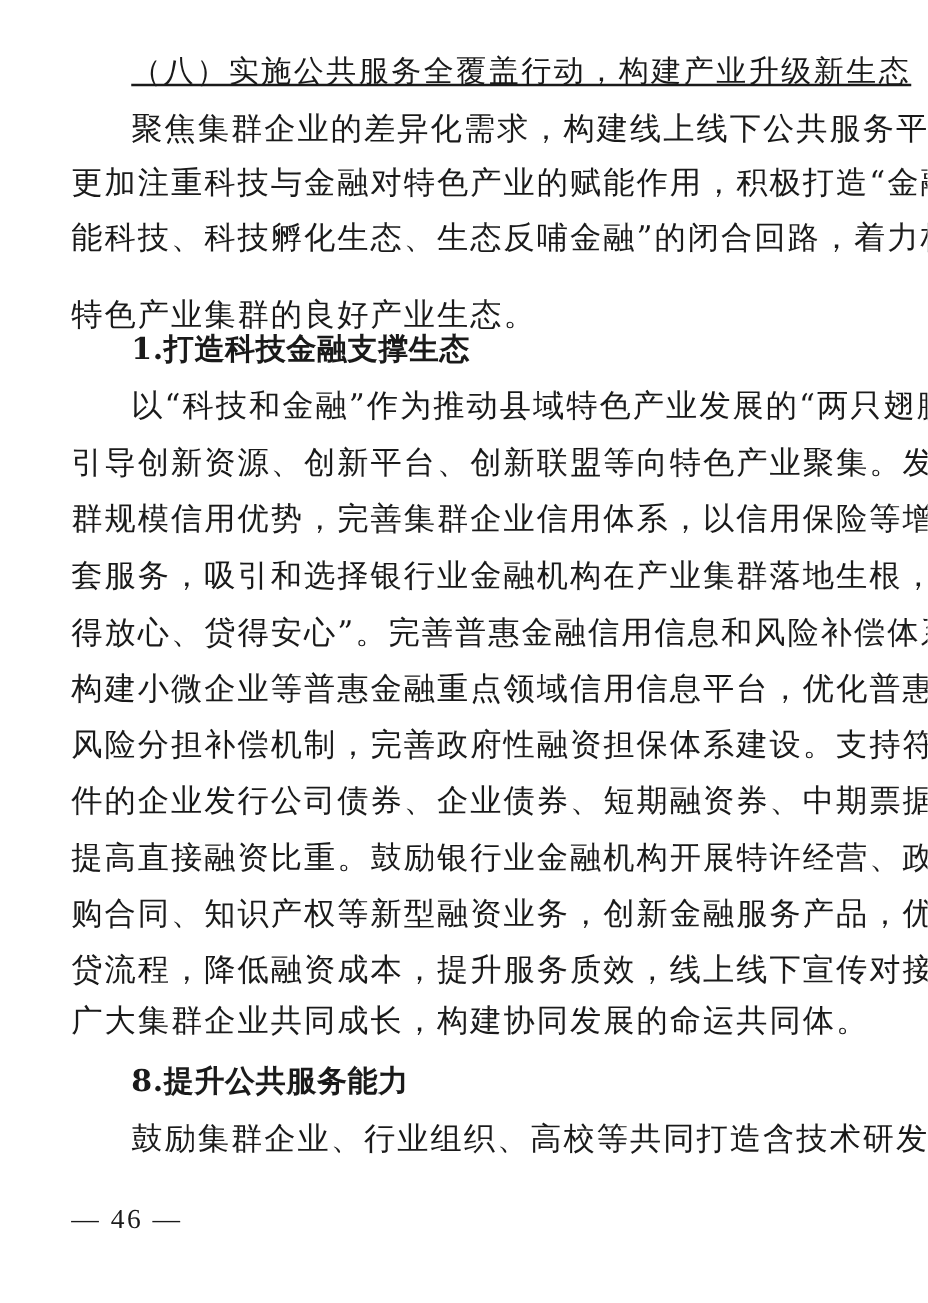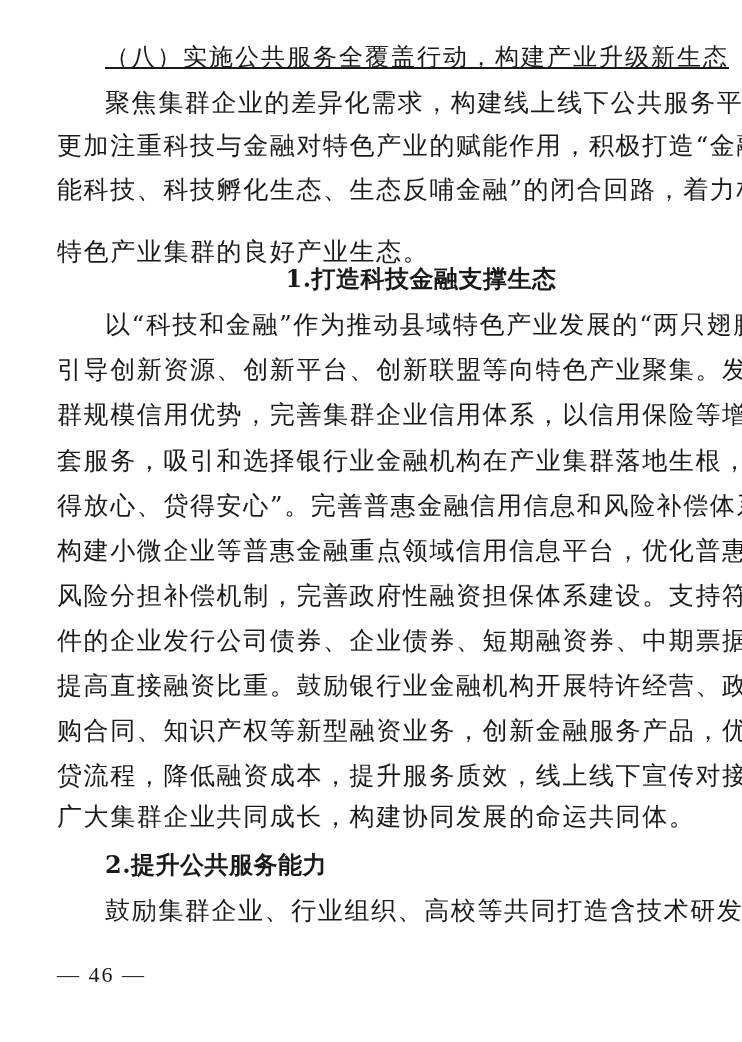--- a/index.html
+++ b/index.html
@@ -19,37 +19,37 @@
 <div>
   <div class="line title" style="top:42px;">（八）实施公共服务全覆盖行动，构建产业升级新生态</div>
 
   <div>
     <div class="line indent" style="top:88px;">聚焦集群企业的差异化需求，构建线上线下公共服务平台，</div>
     <div class="line" style="top:131px;">更加注重科技与金融对特色产业的赋能作用，积极打造“金融赋</div>
     <div class="line" style="top:175px;">能科技、科技孵化生态、生态反哺金融”的闭合回路，着力构建</div>
     <div class="line" style="top:237px;">特色产业集群的良好产业生态。</div>
   </div>
 
-  <div class="line heading" style="top:264px;text-align:center;">1.打造科技金融支撑生态</div>
+  <div class="line heading" style="top:264px;">1.打造科技金融支撑生态</div>
 
   <div>
     <div class="line indent" style="top:310px;">以“科技和金融”作为推动县域特色产业发展的“两只翅膀”，</div>
     <div class="line" style="top:355px;">引导创新资源、创新平台、创新联盟等向特色产业聚集。发挥集</div>
     <div class="line" style="top:400px;">群规模信用优势，完善集群企业信用体系，以信用保险等增信配</div>
     <div class="line" style="top:446px;">套服务，吸引和选择银行业金融机构在产业集群落地生根，“来</div>
     <div class="line" style="top:491px;">得放心、贷得安心”。完善普惠金融信用信息和风险补偿体系，</div>
     <div class="line" style="top:536px;">构建小微企业等普惠金融重点领域信用信息平台，优化普惠金融</div>
     <div class="line" style="top:581px;">风险分担补偿机制，完善政府性融资担保体系建设。支持符合条</div>
     <div class="line" style="top:626px;">件的企业发行公司债券、企业债券、短期融资券、中期票据等，</div>
     <div class="line" style="top:671px;">提高直接融资比重。鼓励银行业金融机构开展特许经营、政府采</div>
     <div class="line" style="top:716px;">购合同、知识产权等新型融资业务，创新金融服务产品，优化信</div>
     <div class="line" style="top:761px;">贷流程，降低融资成本，提升服务质效，线上线下宣传对接，与</div>
     <div class="line" style="top:802px;">广大集群企业共同成长，构建协同发展的命运共同体。</div>
   </div>
 
-  <div class="line heading" style="top:850px;">2.提升公共服务能力</div>
+  <div class="line heading" style="top:850px;">8.提升公共服务能力</div>
 
   <div>
     <div class="line indent" style="top:896px;">鼓励集群企业、行业组织、高校等共同打造含技术研发、</div>
   </div>
 
   <div class="pagenum">— 46 —</div>
 </div>
 
 </body></html>

